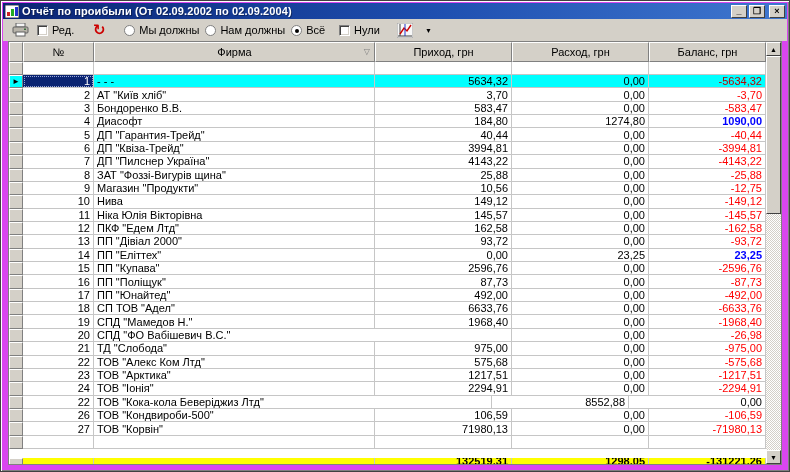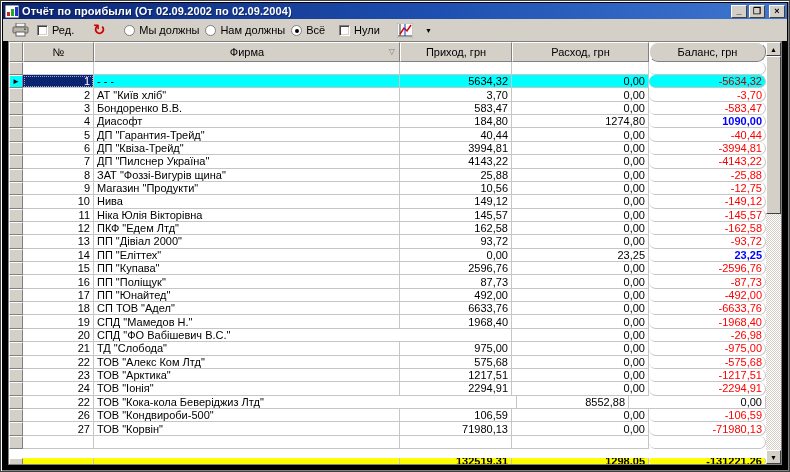--- a/index.html
+++ b/index.html
@@ -4,21 +4,21 @@
 <style>
   * { box-sizing: border-box; margin: 0; padding: 0; }
   html,body { width:790px; height:472px; overflow:hidden; }
   body {
     font-family: "Liberation Sans", "DejaVu Sans", sans-serif;
     font-size: 11px;
     background: #d4d0c8;
   }
   .window {
     position:absolute; inset:0;
-    background:#000000;
+    background:#d946ef;
     border:1px solid #404040;
     box-shadow: inset 1px 1px 0 #ffffff, inset -1px -1px 0 #808080;
   }
   
   .titlebar {
     position:absolute; top:2px; left:2px; right:2px; height:16px;
     background: linear-gradient(90deg,#0a2473 0%, #1e4fb0 55%, #3f77cf 100%);
     display:flex; align-items:center; padding:0 2px; color:#fff;
   }
   .app-icon { width:14px; height:13px; margin-right:3px; flex:none; }
@@ -65,23 +65,23 @@
   .row { display:flex; flex:none; }
   .cell {
     border-right:1px solid #c6c6c6; border-bottom:1px solid #c6c6c6;
     overflow:hidden; white-space:nowrap; background:#fff;
     display:flex; align-items:center;
   }
   .c-gutter { width:14px; flex:none; background:#d4d0c8;
     border:1px solid; border-color:#fff #808080 #808080 #fff; justify-content:center; }
   .c-num   { width:71px;  flex:none; justify-content:flex-end; padding-right:3px; }
   .c-firm  { flex:1; padding-left:3px; }
-  .c-inc   { width:112px; flex:none; justify-content:flex-end; padding-right:3px; }
+  .c-inc   { width:137px; flex:none; justify-content:flex-end; padding-right:3px; }
   .c-exp   { width:137px; flex:none; justify-content:flex-end; padding-right:3px; }
-  .c-bal   { width:117px; flex:none; justify-content:flex-end; padding-right:3px;border-radius:9px; }
+  .c-bal   { width:117px; flex:none; justify-content:flex-end; padding-right:3px; }
   
   .hdr-row { height:20px; }
   .hdr-row .cell {
     background:#d4d0c8; justify-content:center; padding:0;
     border:1px solid; border-color:#fff #808080 #808080 #fff;
     position:relative; color:#000;
   }
   .hdr-row .c-firm, .hdr-row .c-num { padding:0; }
   .sort-glyph { position:absolute; right:4px; top:5px; font-size:8px; color:#808080; line-height:8px; }
   

